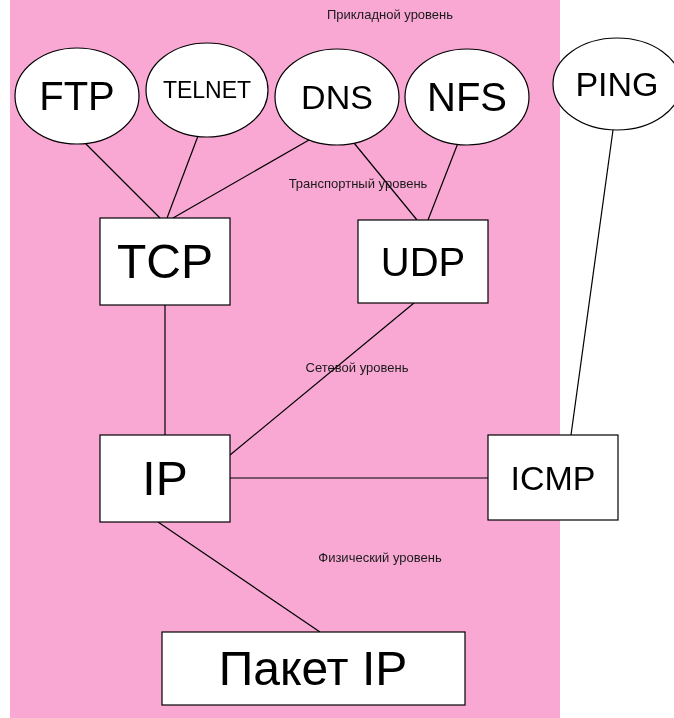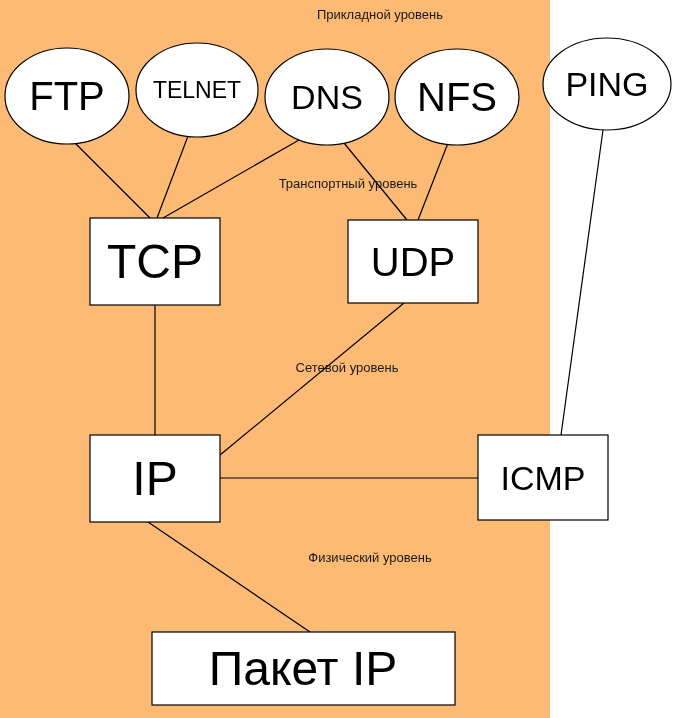--- a/index.html
+++ b/index.html
@@ -4,22 +4,23 @@
 <style>
   html, body {
     margin: 0;
     padding: 0;
     background: #ffffff;
   }
   .canvas {
     position: relative;
     width: 550px;
     height: 718px;
-    background: #fdba74;
+    background: #f9a8d4;
     font-family: "Liberation Sans", sans-serif;
+    margin-left: 10px;
   }
   svg {
     display: block;
   }
   svg ellipse, svg rect {
     fill: #ffffff;
     stroke: #000000;
     stroke-width: 1.2;
   }
   svg line {

